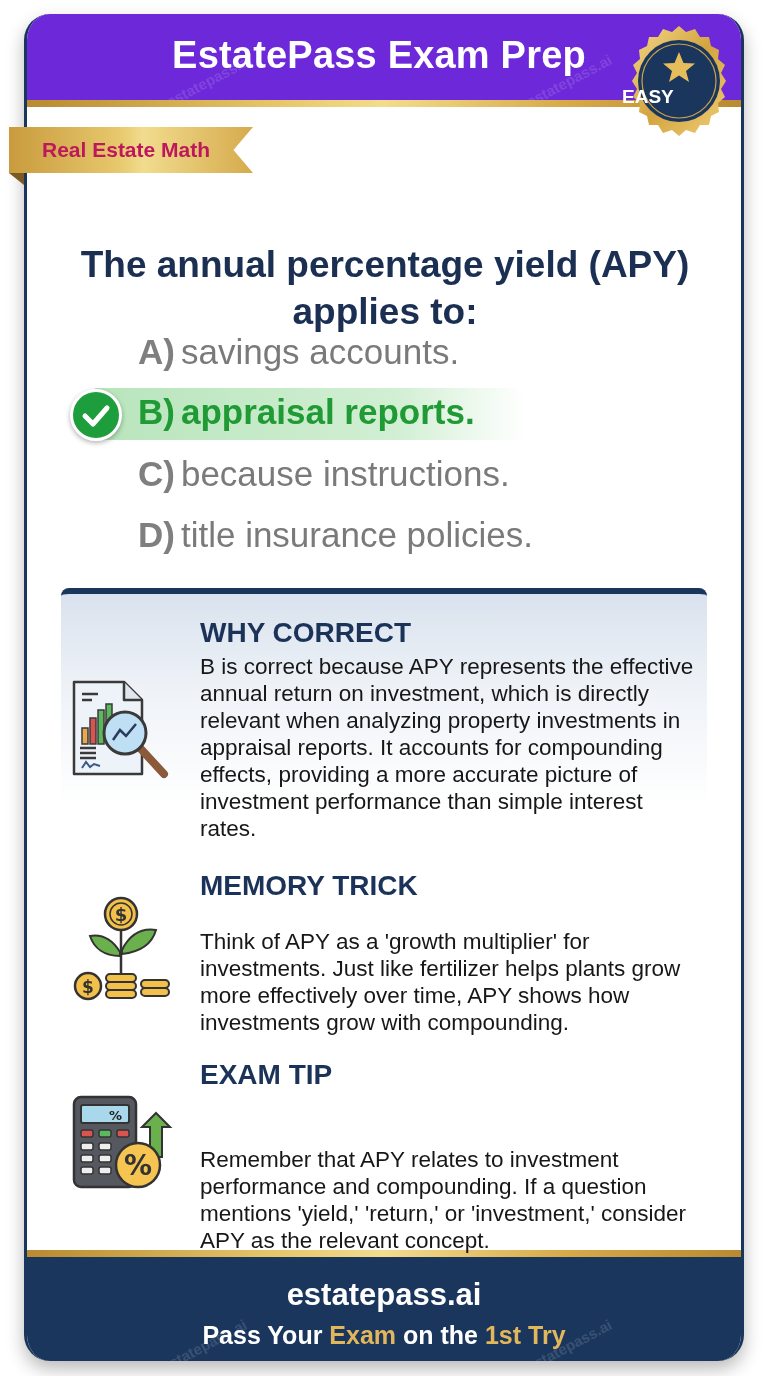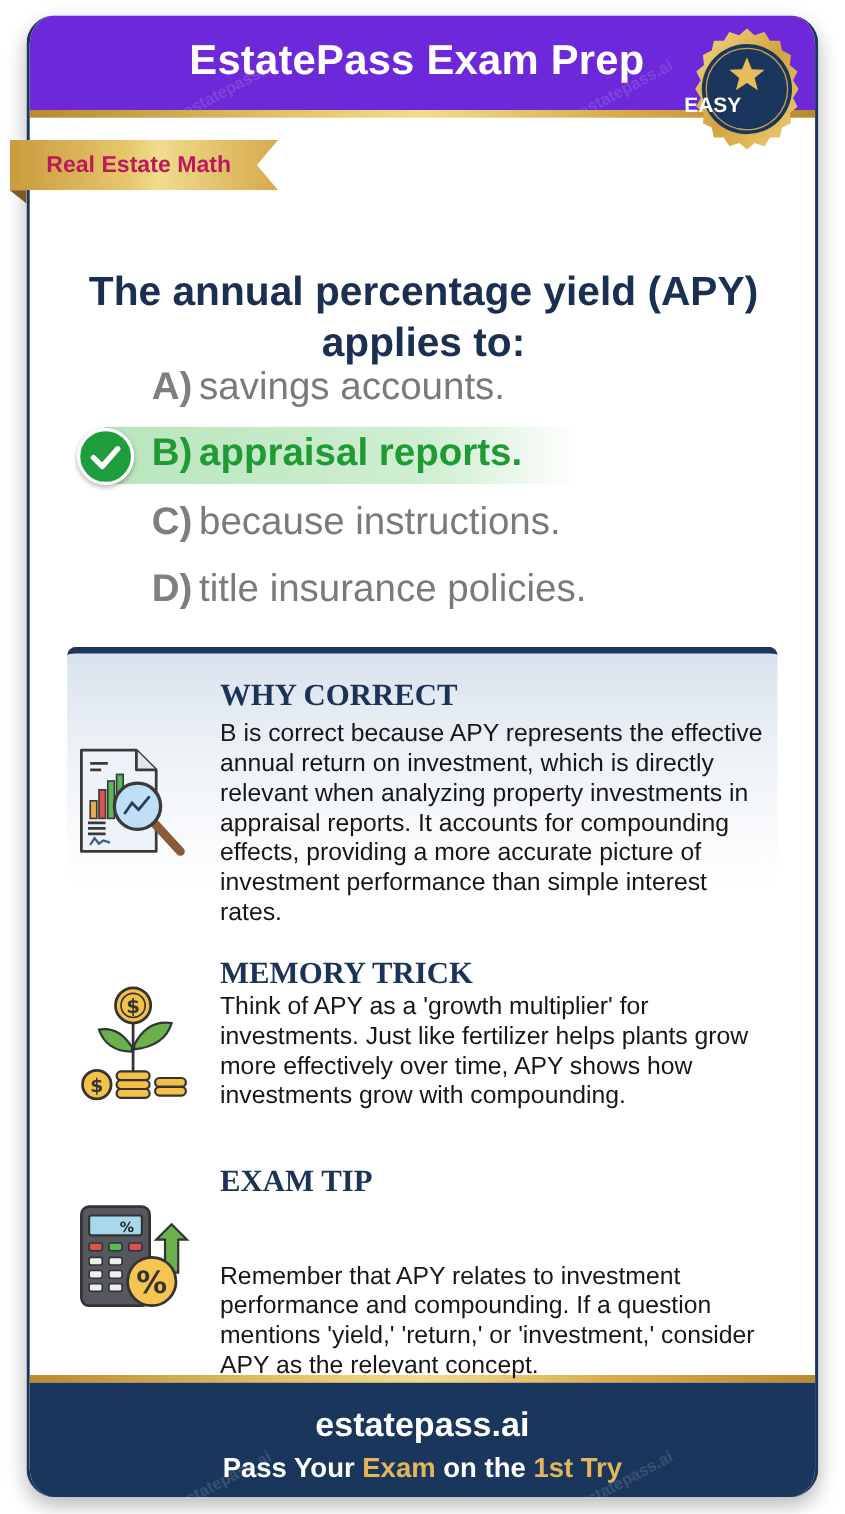--- a/index.html
+++ b/index.html
@@ -96,21 +96,21 @@
     background: #1e9d3c; border: 3px solid #ffffff; box-shadow: 0 2px 5px rgba(0,0,0,0.3);
   }
 
   .explain {
     position: absolute; left: 61px; top: 588px; width: 646px; height: 270px;
     border-top: 6px solid #1b365d; border-radius: 8px 8px 0 0;
     background: linear-gradient(180deg, #d9e2ee 0%, #eef2f7 35%, #ffffff 80%);
   }
 
   .section-title {
-    position: absolute; left: 200px; font-size: 28px; font-weight: 700; color: #1b3358; font-family: Liberation Serif, serif;
+    position: absolute; left: 200px; font-size: 28px; font-weight: 700; color: #1b3358;
   }
   .section-body {
     position: absolute; left: 200px; width: 505px; font-size: 22.5px; line-height: 27px; color: #171717;
   }
   .icon { position: absolute; }
 </style>
 </head>
 <body>
 
 <div class="card">
@@ -197,21 +197,21 @@
     <line x1="10" y1="75" x2="26" y2="75" stroke="#3a3a3a" stroke-width="2.5"></line>
     <line x1="10" y1="80" x2="26" y2="80" stroke="#3a3a3a" stroke-width="2.5"></line>
     <polyline points="12,90 16,84 20,89 24,86 30,88" fill="none" stroke="#3a5a8a" stroke-width="2"></polyline>
     <line x1="70" y1="70" x2="94" y2="96" stroke="#8a5a3a" stroke-width="8" stroke-linecap="round"></line>
     <circle cx="55" cy="55" r="21" fill="#bfe0f4" stroke="#3a3a3a" stroke-width="3"></circle>
     <polyline points="43,62 50,52 56,58 66,46" fill="none" stroke="#2a3a5a" stroke-width="2.5"></polyline>
   </svg>
 </div>
 
 <div class="section-title" style="top:870px;">MEMORY TRICK</div>
-<div class="section-body" style="top:901px;">Think of APY as a 'growth multiplier' for investments. Just like fertilizer helps plants grow more effectively over time, APY shows how investments grow with compounding.</div>
+<div class="section-body" style="top:928px;">Think of APY as a 'growth multiplier' for investments. Just like fertilizer helps plants grow more effectively over time, APY shows how investments grow with compounding.</div>
 <div class="icon" style="left:72px; top:894px;">
   <svg width="100" height="110" viewBox="0 0 100 110">
     <path d="M48,58 C40,45 30,40 18,42 C22,54 32,62 48,62 Z" fill="#6ab04c" stroke="#333" stroke-width="2"></path>
     <path d="M50,56 C58,40 70,34 84,36 C80,50 68,58 50,60 Z" fill="#6ab04c" stroke="#333" stroke-width="2"></path>
     <line x1="49" y1="34" x2="49" y2="82" stroke="#333" stroke-width="2.5"></line>
     <circle cx="49" cy="20" r="16" fill="#f3c04a" stroke="#333" stroke-width="2.5"></circle>
     <circle cx="49" cy="20" r="11" fill="none" stroke="#333" stroke-width="1.5"></circle>
     <text x="49" y="27" text-anchor="middle" font-size="18" font-weight="700" fill="#333" font-family="DejaVu Sans, sans-serif">$</text>
     <rect x="34" y="80" width="30" height="8" rx="4" fill="#f3c04a" stroke="#333" stroke-width="2"></rect>
     <rect x="34" y="88" width="30" height="8" rx="4" fill="#f3c04a" stroke="#333" stroke-width="2"></rect>

